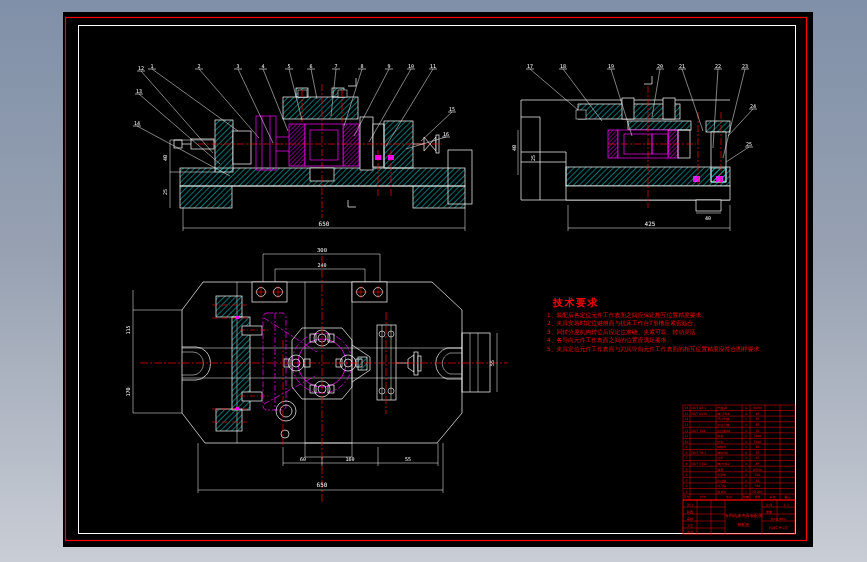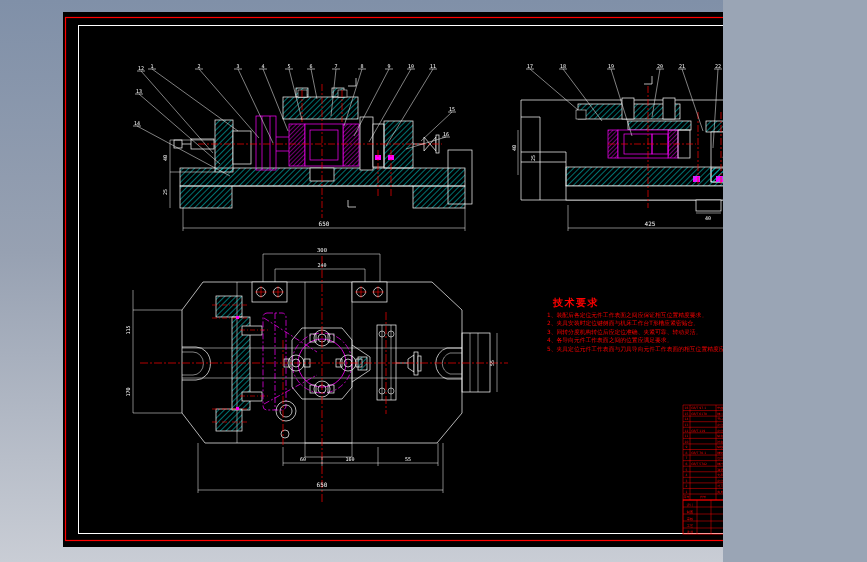--- a/index.html
+++ b/index.html
@@ -1,16 +1,16 @@
 <!DOCTYPE html>
 <html><head>
 <meta charset="utf-8">
 <style>
   html,body{margin:0;padding:0;background:#9aa5b5;}
-  .stage{position:relative;width:723px;height:562px;overflow:hidden;
+  .stage{position:relative;width:867px;height:562px;overflow:hidden;
          background:linear-gradient(180deg,#8090a8 0%,#97a1b2 45%,#c9cdd5 100%);
          font-family:"DejaVu Sans Mono", monospace;}
   svg{position:absolute;left:0;top:0;}
   text{font-family:"DejaVu Sans Mono", monospace;}
   .cjk{font-family:"DejaVu Sans", sans-serif;}
 </style>
 </head>
 <body>
 
 <div class="stage">

